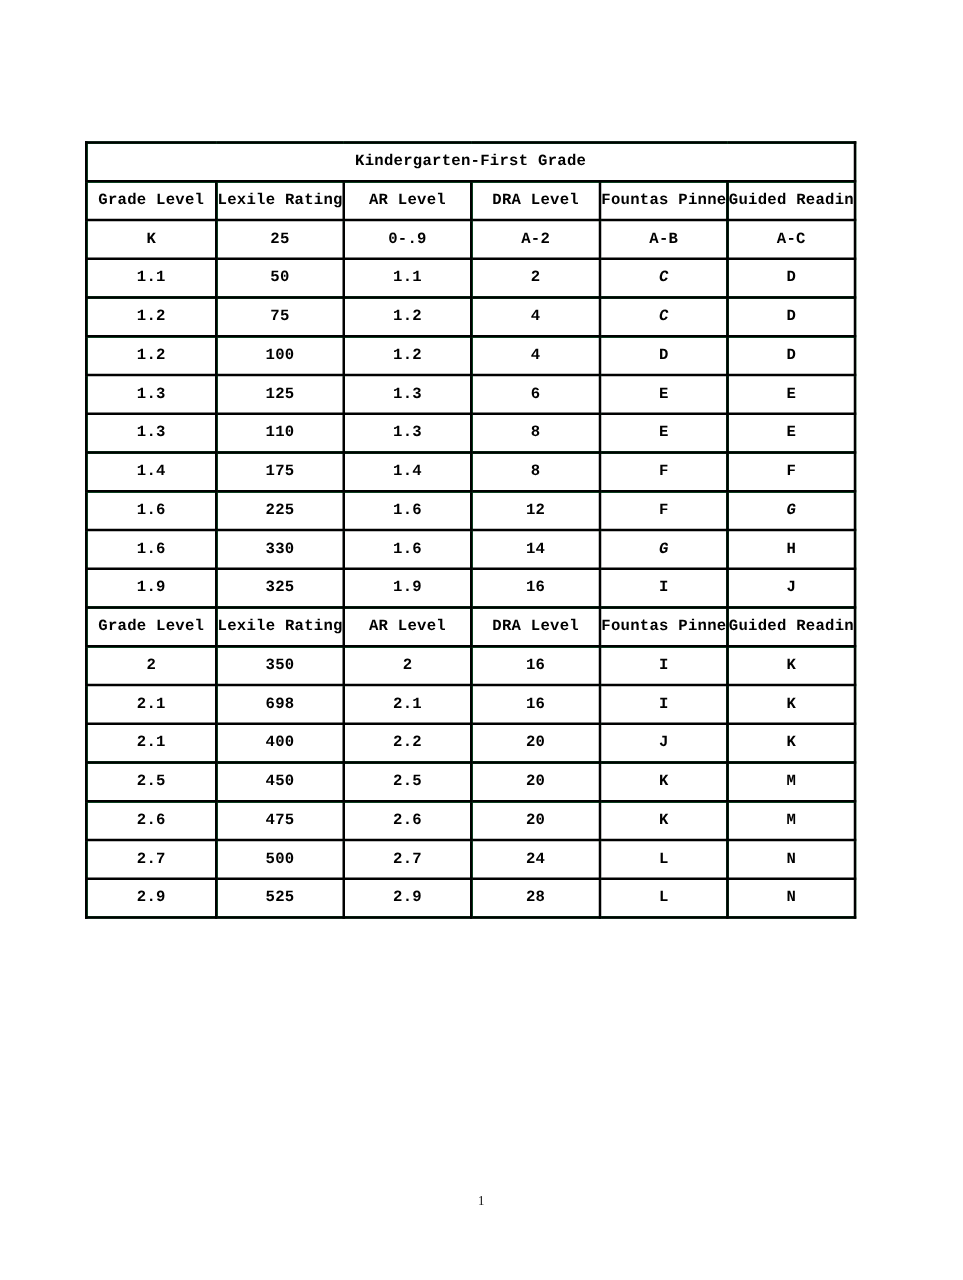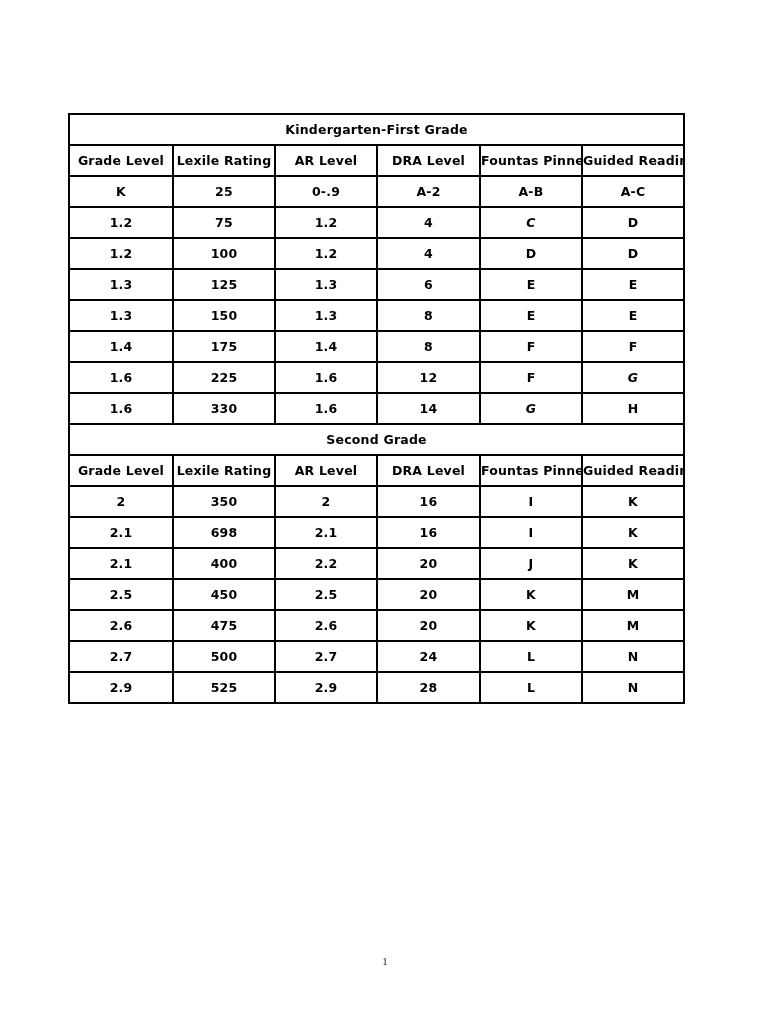--- a/index.html
+++ b/index.html
@@ -30,20 +30,21 @@
     left: 68px;
     top: 113px;
     width: 615px;
   }
 
   table.reading-table {
     border-collapse: collapse;
     table-layout: fixed;
     width: 615px;
     background: #15803d;
+    font-family: Liberation Mono, monospace;
   }
 
   table.reading-table td {
     border: 2px solid #000000;
     background: #ffffff;
     text-align: center;
     vertical-align: middle;
     padding: 0;
     height: 29px;
     line-height: 29px;
@@ -147,20 +148,28 @@
 
         <tr>
           <td class="grade-col baseline-mid">K</td>
           <td>25</td>
           <td>0-.9</td>
           <td>A-2</td>
           <td>A-B</td>
           <td>A-C</td>
         </tr>
         <tr>
+          <td class="grade-col">1.1</td>
+          <td>50</td>
+          <td>1.1</td>
+          <td>2</td>
+          <td class="slant">C</td>
+          <td>D</td>
+        </tr>
+        <tr>
           <td class="grade-col">1.2</td>
           <td>75</td>
           <td>1.2</td>
           <td>4</td>
           <td class="slant">C</td>
           <td>D</td>
         </tr>
         <tr>
           <td class="grade-col">1.2</td>
           <td>100</td>
@@ -172,21 +181,21 @@
         <tr>
           <td class="grade-col">1.3</td>
           <td>125</td>
           <td>1.3</td>
           <td>6</td>
           <td>E</td>
           <td>E</td>
         </tr>
         <tr>
           <td class="grade-col">1.3</td>
-          <td>150</td>
+          <td>110</td>
           <td>1.3</td>
           <td>8</td>
           <td>E</td>
           <td>E</td>
         </tr>
         <tr>
           <td class="grade-col">1.4</td>
           <td>175</td>
           <td>1.4</td>
           <td>8</td>
@@ -202,24 +211,29 @@
           <td class="slant">G</td>
         </tr>
         <tr>
           <td class="grade-col">1.6</td>
           <td>330</td>
           <td>1.6</td>
           <td>14</td>
           <td class="slant">G</td>
           <td>H</td>
         </tr>
-
-        <tr>
-          <td class="section-title" colspan="6">Second Grade</td>
-        </tr>
+        <tr>
+          <td class="grade-col">1.9</td>
+          <td>325</td>
+          <td>1.9</td>
+          <td>16</td>
+          <td>I</td>
+          <td>J</td>
+        </tr>
+
         <tr>
           <td class="col-header">Grade Level</td>
           <td class="col-header">Lexile Rating</td>
           <td class="col-header">AR Level</td>
           <td class="col-header">DRA Level</td>
           <td class="col-header">Fountas Pinnell</td>
           <td class="col-header">Guided Reading</td>
         </tr>
 
         <tr>

